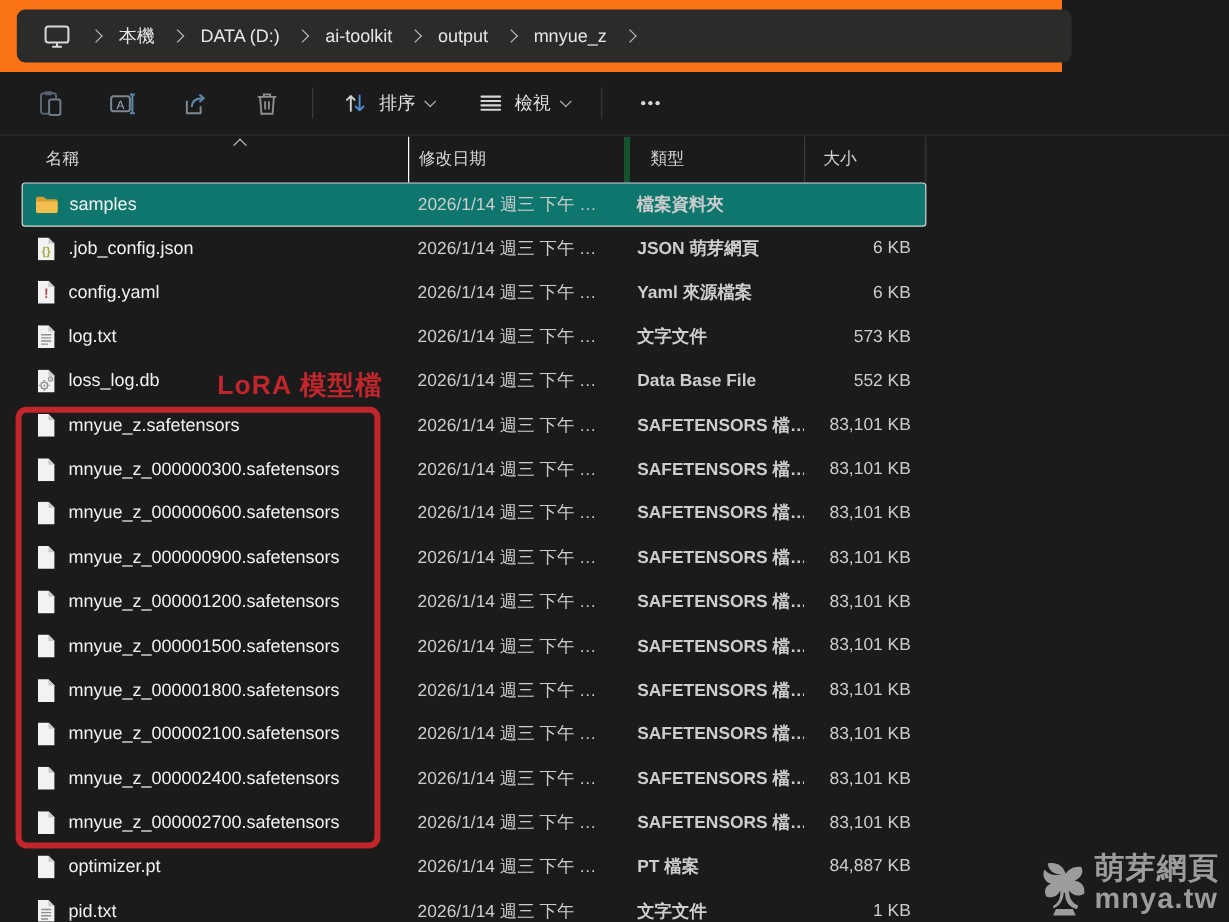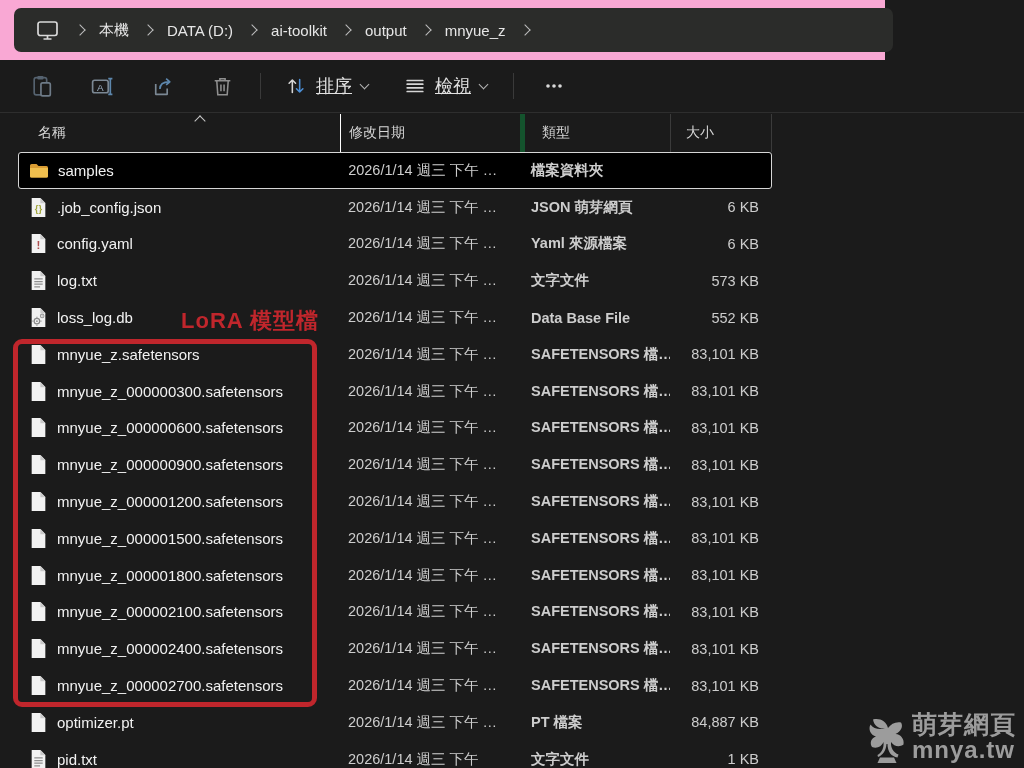--- a/index.html
+++ b/index.html
@@ -3,59 +3,59 @@
 <meta charset="utf-8">
 <style>
   html,body{margin:0;padding:0;}
   body{
     width:1024px;height:768px;overflow:hidden;position:relative;
     background:#1b1b1b;color:#e8e8e8;
     font-family:"Liberation Sans","DejaVu Sans",sans-serif;
     -webkit-font-smoothing:antialiased;
   }
   
-  .topband{position:absolute;left:0;top:0;width:885px;height:60px;background:#f9a8d4;}
+  .topband{position:absolute;left:0;top:0;width:885px;height:60px;background:#f97316;}
   .crumbbar{
     position:absolute;left:14px;top:8px;right:-8px;height:44px;
     background:#2b2c2a;border-radius:7px;display:flex;align-items:center;
     padding-left:22px;font-size:15px;color:#e6e6e6;
   }
   .chev{width:7px;height:7px;border-top:1.7px solid #bdbdbd;border-right:1.7px solid #bdbdbd;
     transform:rotate(45deg);display:inline-block;margin:0 15px;flex:none;}
   .crumb{cursor:default;white-space:nowrap;}
   .crumbbar .devicon{display:flex;align-items:center;margin-right:2px;}
   
   .toolbar{
     position:absolute;left:0;top:60px;width:1024px;height:53px;
     display:flex;align-items:center;padding-left:20px;box-sizing:border-box;
     border-bottom:1px solid #2e2e2e;background:#1b1b1b;
   }
   .tbtn{width:44px;height:36px;display:flex;align-items:center;justify-content:center;
     border-radius:5px;margin-right:16px;flex:none;}
   .tdiv{width:1px;height:26px;background:#3a3a3a;margin:0 14px 0 0;flex:none;}
   .tbtn-label{display:flex;align-items:center;gap:9px;height:36px;padding:0 10px;
-    border-radius:5px;margin-right:16px;font-size:18px;color:#e2e2e2;flex:none;text-decoration:underline;}
+    border-radius:5px;margin-right:16px;font-size:15px;color:#e2e2e2;flex:none;}
   .ddchev{width:6px;height:6px;border-bottom:1.5px solid #b5b5b5;border-right:1.5px solid #b5b5b5;
     transform:rotate(45deg);display:inline-block;margin-top:-3px;}
   
   .colhead{
     position:absolute;left:18px;top:114px;width:754px;height:38px;
     display:flex;align-items:center;font-size:14px;color:#d6d6d6;
   }
   .ch{box-sizing:border-box;height:100%;display:flex;align-items:center;position:relative;}
   .ch-name{width:322px;padding-left:20px;}
   .ch-date{width:180px;padding-left:8px;border-left:1px solid #ffffff;}
   .ch-type{width:150px;padding-left:17px;border-left:5px solid #14532d;}
   .ch-size{width:102px;padding-left:15px;border-left:1px solid #3b3b3b;border-right:1px solid #3b3b3b;}
   .sortcaret{position:absolute;left:178px;top:3px;width:7px;height:7px;
     border-top:1.5px solid #c8c8c8;border-left:1.5px solid #c8c8c8;transform:rotate(45deg);}
   
   .filelist{position:absolute;left:18px;top:152px;width:754px;}
   .row{height:36.8px;display:flex;align-items:center;border-radius:3px;box-sizing:border-box;}
-  .row.selected{border:1px solid #d6d6d6;background:#000000;}
+  .row.selected{border:1px solid #d6d6d6;background:#0f766e;}
   .cell{box-sizing:border-box;white-space:nowrap;overflow:hidden;}
   .c-name{width:322px;display:flex;align-items:center;padding-left:10px;font-size:15px;color:#f2f2f2;}
   .c-name .ficon{width:20px;height:20px;display:flex;align-items:center;justify-content:center;margin-right:9px;flex:none;}
   .c-date{width:180px;padding-left:8px;font-size:14.5px;color:#cdcdcd;}
   .c-type{width:150px;padding-left:11px;font-size:14.5px;color:#cdcdcd;font-weight:bold;}
   .c-size{width:102px;padding-right:13px;font-size:14.5px;color:#cdcdcd;text-align:right;}
   
   .ann-box{position:absolute;left:13px;top:339px;width:304px;height:368px;
     border:5px solid #c0262c;border-radius:9px;pointer-events:none;z-index:6;box-sizing:border-box;}
   .ann-label{position:absolute;left:181px;top:306px;font-size:22px;font-weight:bold;

